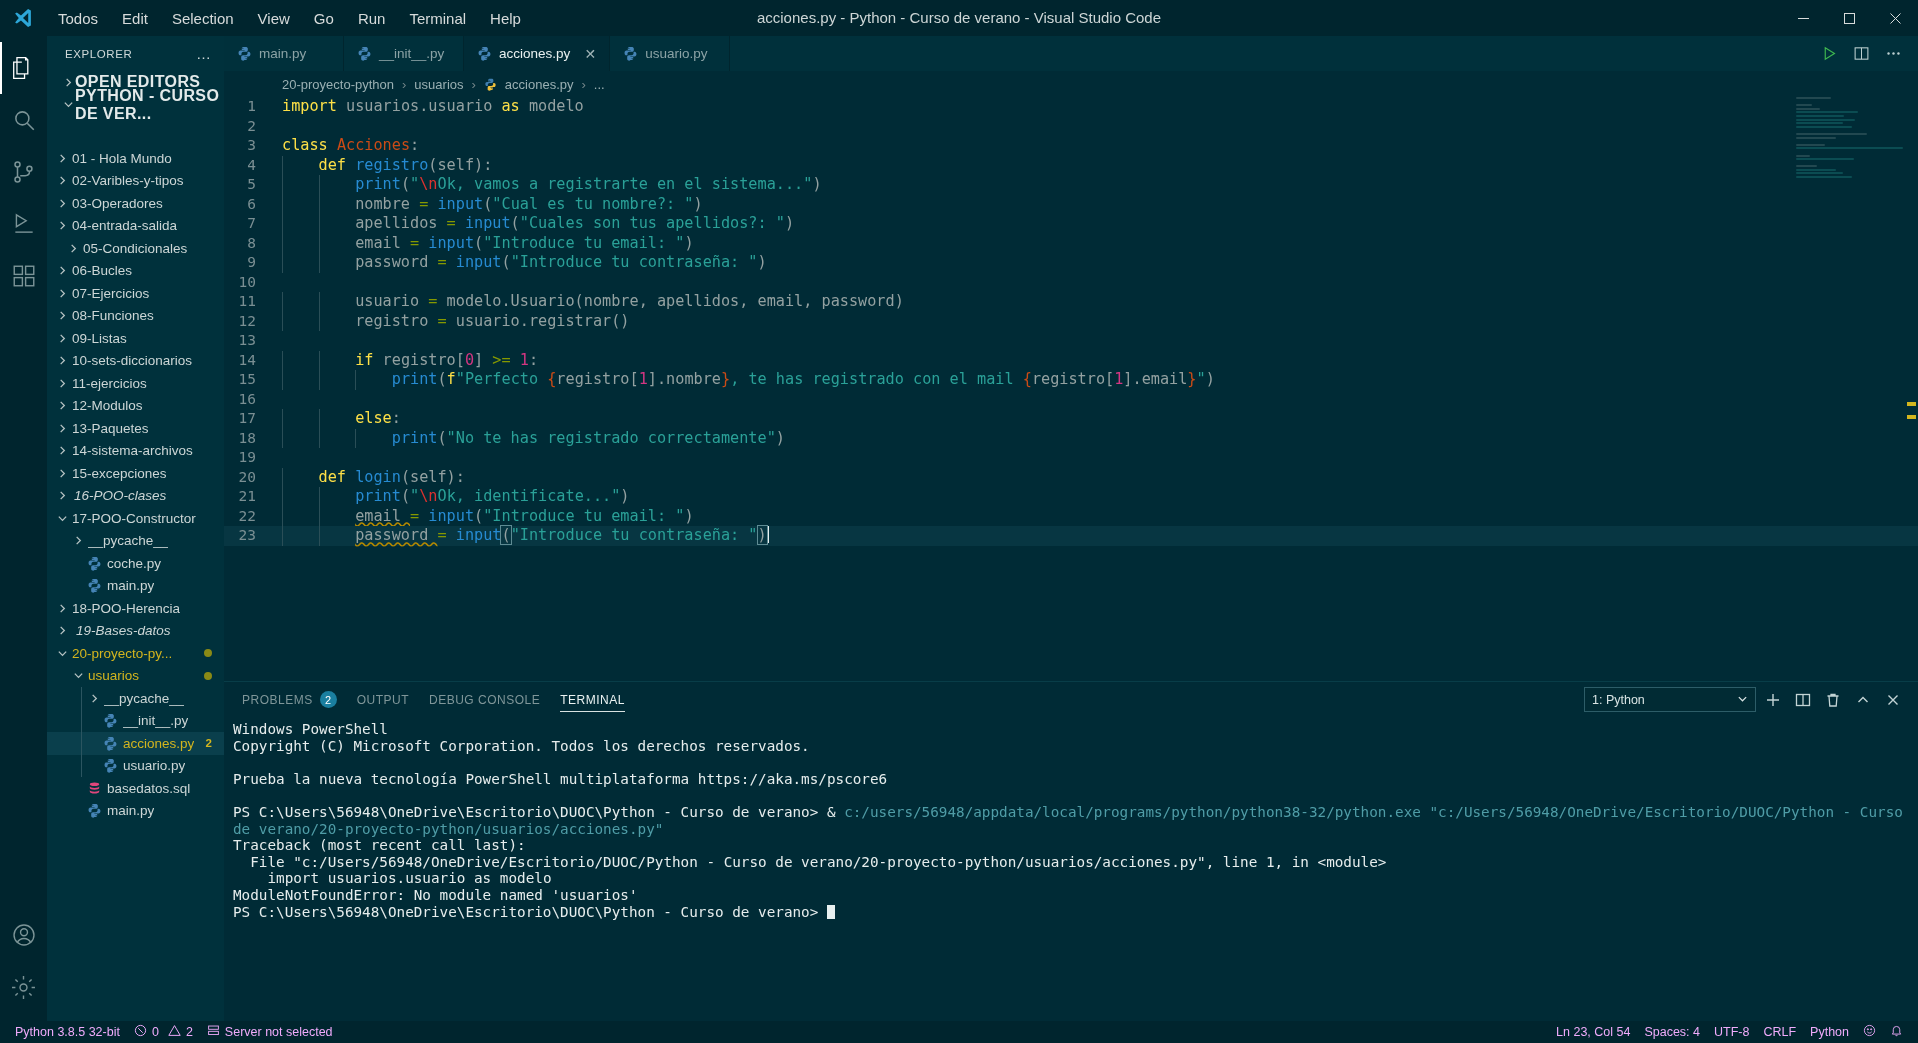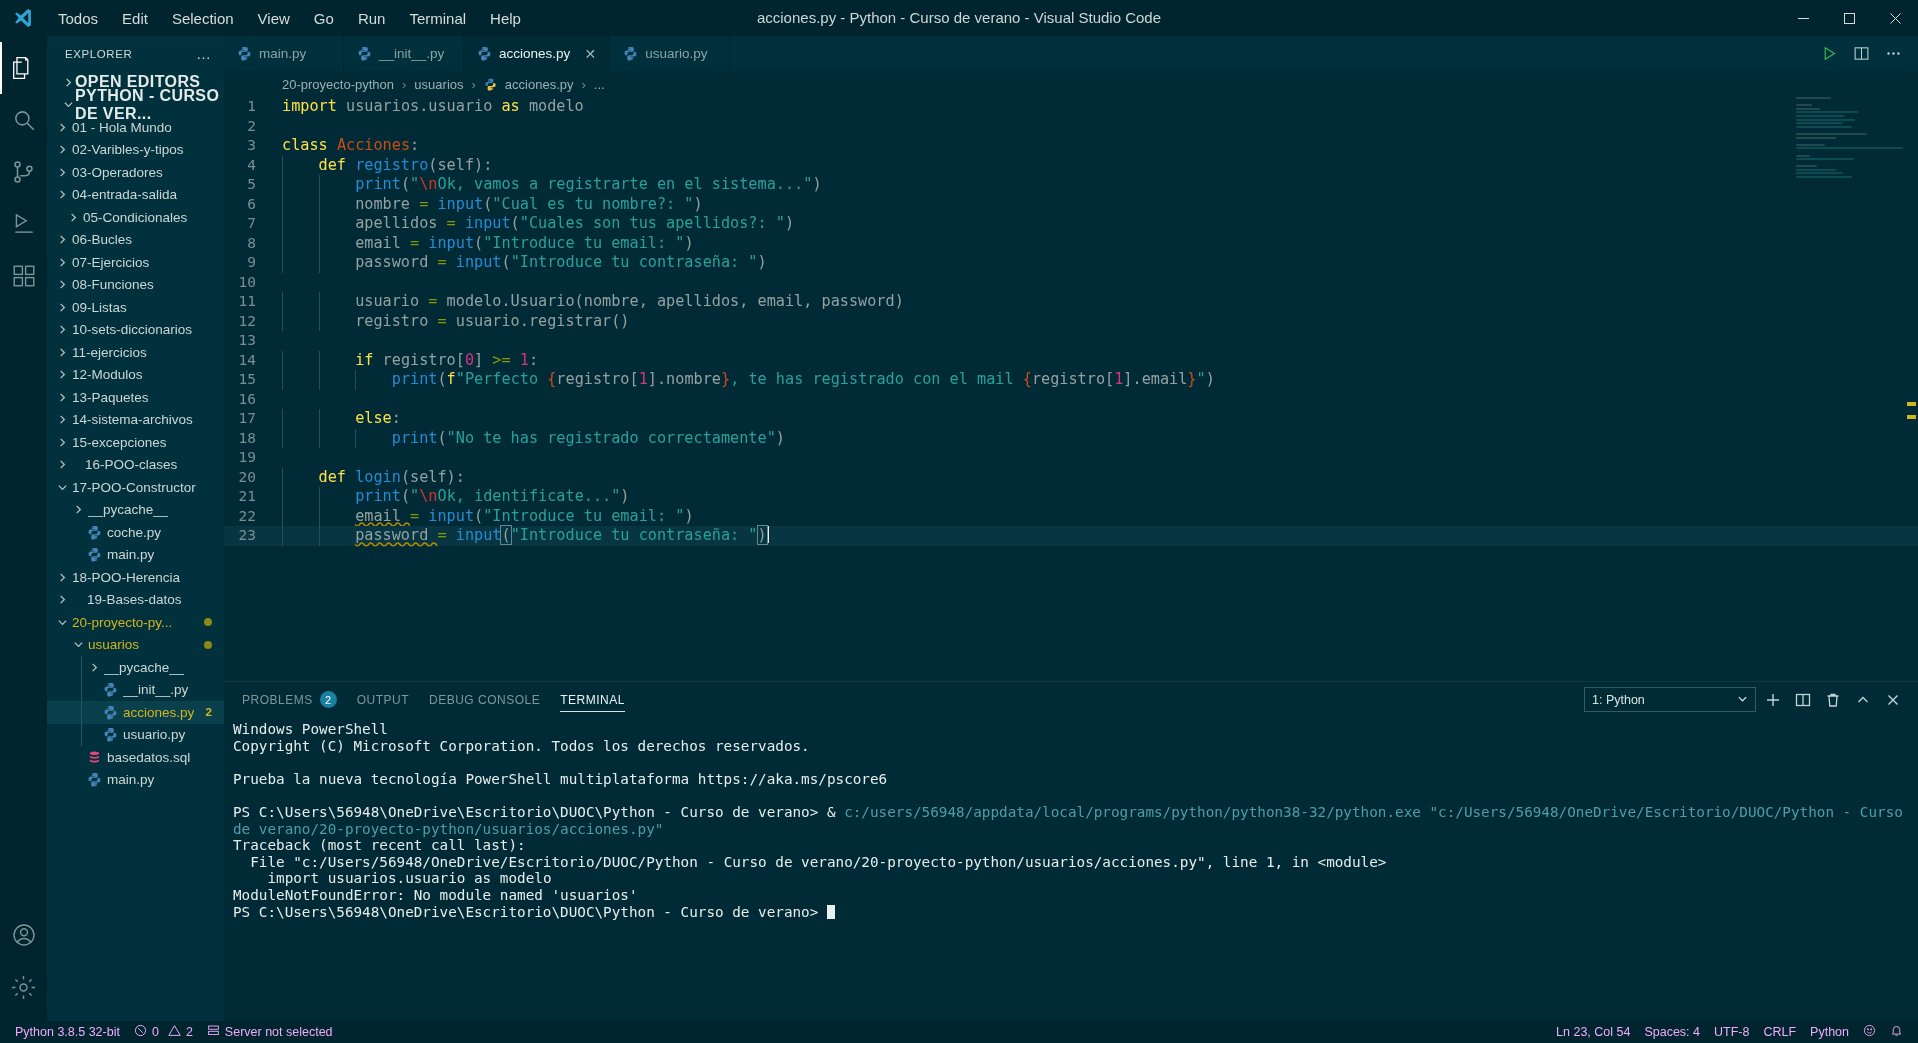--- a/index.html
+++ b/index.html
@@ -253,21 +253,21 @@
         <div class="sec-row">
           <span class="tw">
             <svg width="11" height="11" viewBox="0 0 12 12" fill="none" stroke="currentColor" stroke-width="1.4">
                 <path d="M2 4l4 4 4-4"></path>
               </svg>
           </span>
           <span>PYTHON - CURSO DE VER...</span>
         </div>
 
         <div id="tree-host">
-            <div class="row" style="padding-left: 8px;">
+            <div class="row" style="padding-left: 8px; margin-top: 31px;">
               <span class="tw">
                 <svg width="11" height="11" viewBox="0 0 12 12" fill="none" stroke="currentColor" stroke-width="1.4">
                   <path d="M4 2l4 4-4 4"></path>
                 </svg>
               </span>
               <span class="label" style="margin-left: 3px;">01 - Hola Mundo</span>
             </div>
             <div class="row" style="padding-left: 8px;">
               <span class="tw">
                 <svg width="11" height="11" viewBox="0 0 12 12" fill="none" stroke="currentColor" stroke-width="1.4">
@@ -379,21 +379,21 @@
                 </svg>
               </span>
               <span class="label" style="margin-left: 3px;">15-excepciones</span>
             </div>
             <div class="row" style="padding-left: 8px;">
               <span class="tw">
                 <svg width="11" height="11" viewBox="0 0 12 12" fill="none" stroke="currentColor" stroke-width="1.4">
                   <path d="M4 2l4 4-4 4"></path>
                 </svg>
               </span>
-              <span class="label" style="margin-left: 16px;">16-POO-clases</span>
+              <span class="label" style="margin-left: 5px; font-style: italic;">16-POO-clases</span>
             </div>
             <div class="row" style="padding-left: 8px;">
               <span class="tw">
                 <svg width="11" height="11" viewBox="0 0 12 12" fill="none" stroke="currentColor" stroke-width="1.4">
                   <path d="M2 4l4 4 4-4"></path>
                 </svg>
               </span>
               <span class="label" style="margin-left: 3px;">17-POO-Constructor</span>
             </div>
             <div class="row" style="padding-left: 24px;">
@@ -431,21 +431,21 @@
                 </svg>
               </span>
               <span class="label" style="margin-left: 3px;">18-POO-Herencia</span>
             </div>
             <div class="row" style="padding-left: 8px;">
               <span class="tw">
                 <svg width="11" height="11" viewBox="0 0 12 12" fill="none" stroke="currentColor" stroke-width="1.4">
                   <path d="M4 2l4 4-4 4"></path>
                 </svg>
               </span>
-              <span class="label" style="margin-left: 18px;">19-Bases-datos</span>
+              <span class="label" style="margin-left: 7px; font-style: italic;">19-Bases-datos</span>
             </div>
             <div class="row modified" style="padding-left: 8px;">
               <span class="tw">
                 <svg width="11" height="11" viewBox="0 0 12 12" fill="none" stroke="currentColor" stroke-width="1.4">
                   <path d="M2 4l4 4 4-4"></path>
                 </svg>
               </span>
               <span class="label" style="margin-left: 3px;">20-proyecto-py...</span>
               <span class="dot"></span>
             </div>

